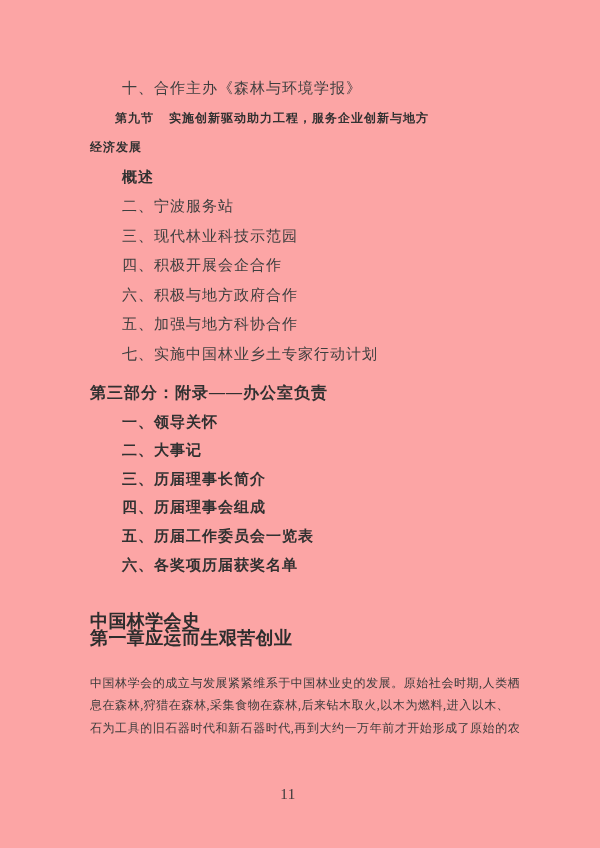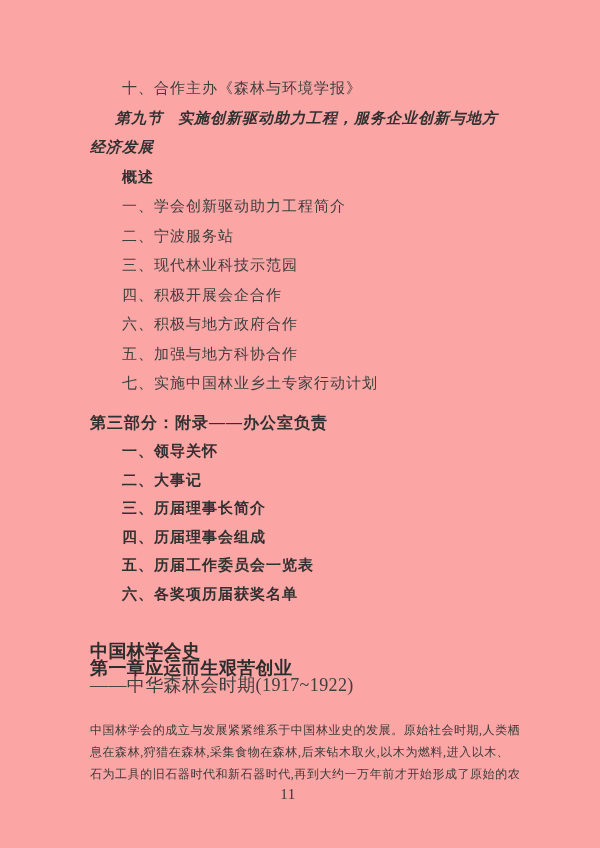--- a/index.html
+++ b/index.html
@@ -27,21 +27,21 @@
   
   .l {
     font-size: 15px;
     line-height: 29.5px;
     letter-spacing: 1px;
     white-space: nowrap;
   }
   .indent2 { padding-left: 32px; }
   .indent1 { padding-left: 25px; }
   .bold { font-weight: bold; color: #313131; }
-  .h16 { font-size: 15px; letter-spacing: 1px; font-style: italic; }
+  .h16 { font-size: 12px; letter-spacing: 1px; }
   .label-gap { display: inline-block; width: 15px; }
 
   .part3 { margin-top: 10px; }
   .l3 {
     font-size: 15px;
     line-height: 28.6px;
     letter-spacing: 1px;
     font-weight: bold;
     color: #313131;
     white-space: nowrap;
@@ -85,42 +85,40 @@
 <div class="page">
   <div class="content">
 
     <div class="l indent2">十、合作主办《森林与环境学报》</div>
 
     <div class="l bold h16 indent1"><span>第九节</span><span class="label-gap"></span><span>实施创新驱动助力工程，服务企业创新与地方</span></div>
     <div class="l bold h16">经济发展</div>
 
     <div class="l bold indent2">概述</div>
 
-    <div class="l indent2">一、学会创新驱动助力工程简介</div>
     <div class="l indent2">二、宁波服务站</div>
     <div class="l indent2">三、现代林业科技示范园</div>
     <div class="l indent2">四、积极开展会企合作</div>
     <div class="l indent2">六、积极与地方政府合作</div>
     <div class="l indent2">五、加强与地方科协合作</div>
     <div class="l indent2">七、实施中国林业乡土专家行动计划</div>
 
     <div class="part3">
       <div class="l3 heading">第三部分：附录——办公室负责</div>
       <div class="l3 indent2">一、领导关怀</div>
       <div class="l3 indent2">二、大事记</div>
       <div class="l3 indent2">三、历届理事长简介</div>
       <div class="l3 indent2">四、历届理事会组成</div>
       <div class="l3 indent2">五、历届工作委员会一览表</div>
       <div class="l3 indent2">六、各奖项历届获奖名单</div>
     </div>
 
     <div class="small-head">
       <div class="sh bold">中国林学会史</div>
       <div class="sh bold">第一章应运而生艰苦创业</div>
-      <div class="sh">——中华森林会时期(1917~1922)</div>
     </div>
 
     <div class="para">
       <div class="pl">中国林学会的成立与发展紧紧维系于中国林业史的发展。原始社会时期,人类栖</div>
       <div class="pl">息在森林,狩猎在森林,采集食物在森林,后来钻木取火,以木为燃料,进入以木、</div>
       <div class="pl">石为工具的旧石器时代和新石器时代,再到大约一万年前才开始形成了原始的农</div>
     </div>
 
   </div>
 

